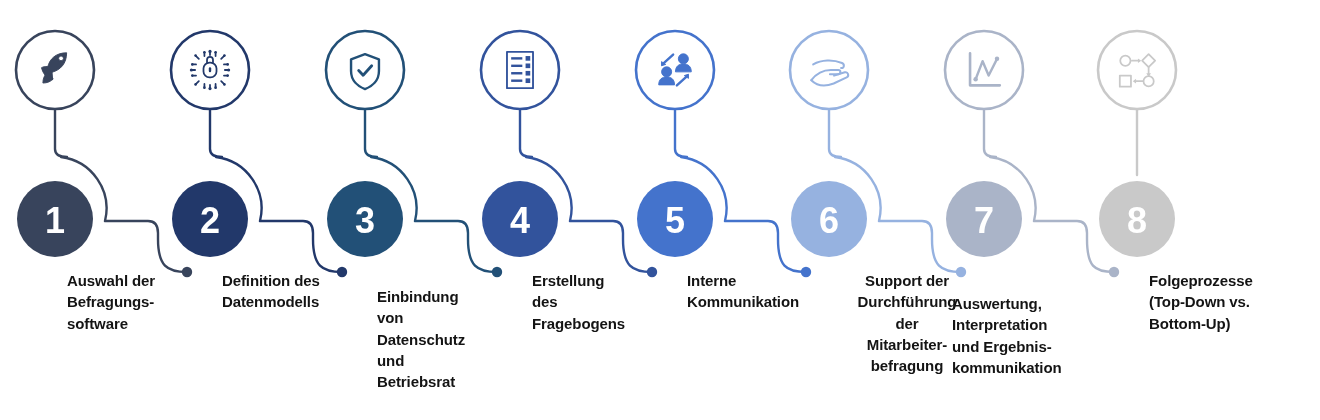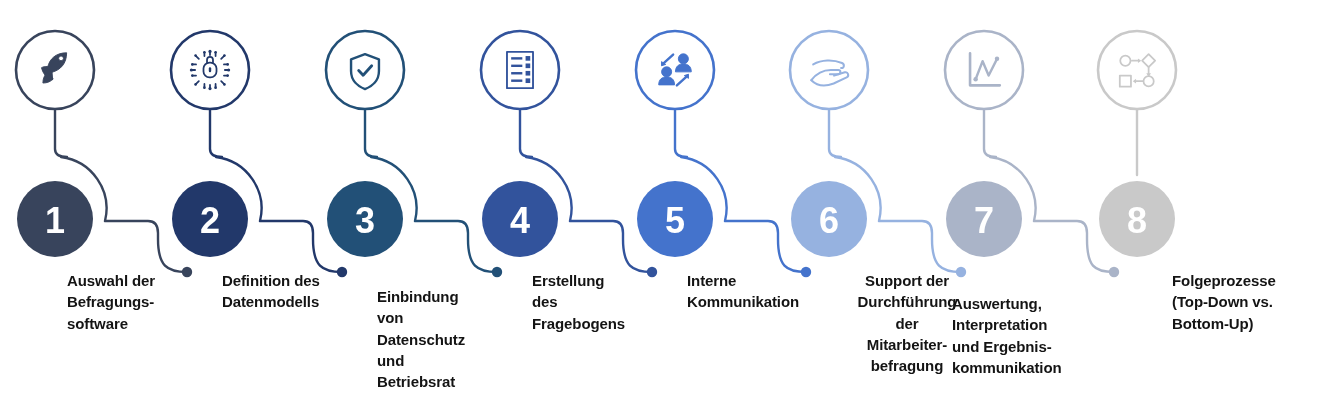--- a/index.html
+++ b/index.html
@@ -265,18 +265,18 @@
 Kommunikation</div>
       <div class="step-label" style="left: 841px; top: 270px; width: 132px; text-align: center;">Support der
 Durchführung
 der
 Mitarbeiter-
 befragung</div>
       <div class="step-label" style="left: 952px; top: 270px; width: 132px; margin-top: 23px;">Auswertung,
 Interpretation
 und Ergebnis-
 kommunikation</div>
-      <div class="step-label" style="left: 1149px; top: 270px; width: 132px; margin-left: 23px;">Folgeprozesse
+      <div class="step-label" style="left: 1149px; top: 270px; width: 132px;">Folgeprozesse
 (Top-Down vs.
 Bottom-Up)</div>
     </div>
 
 </div>
 
 </body></html>

